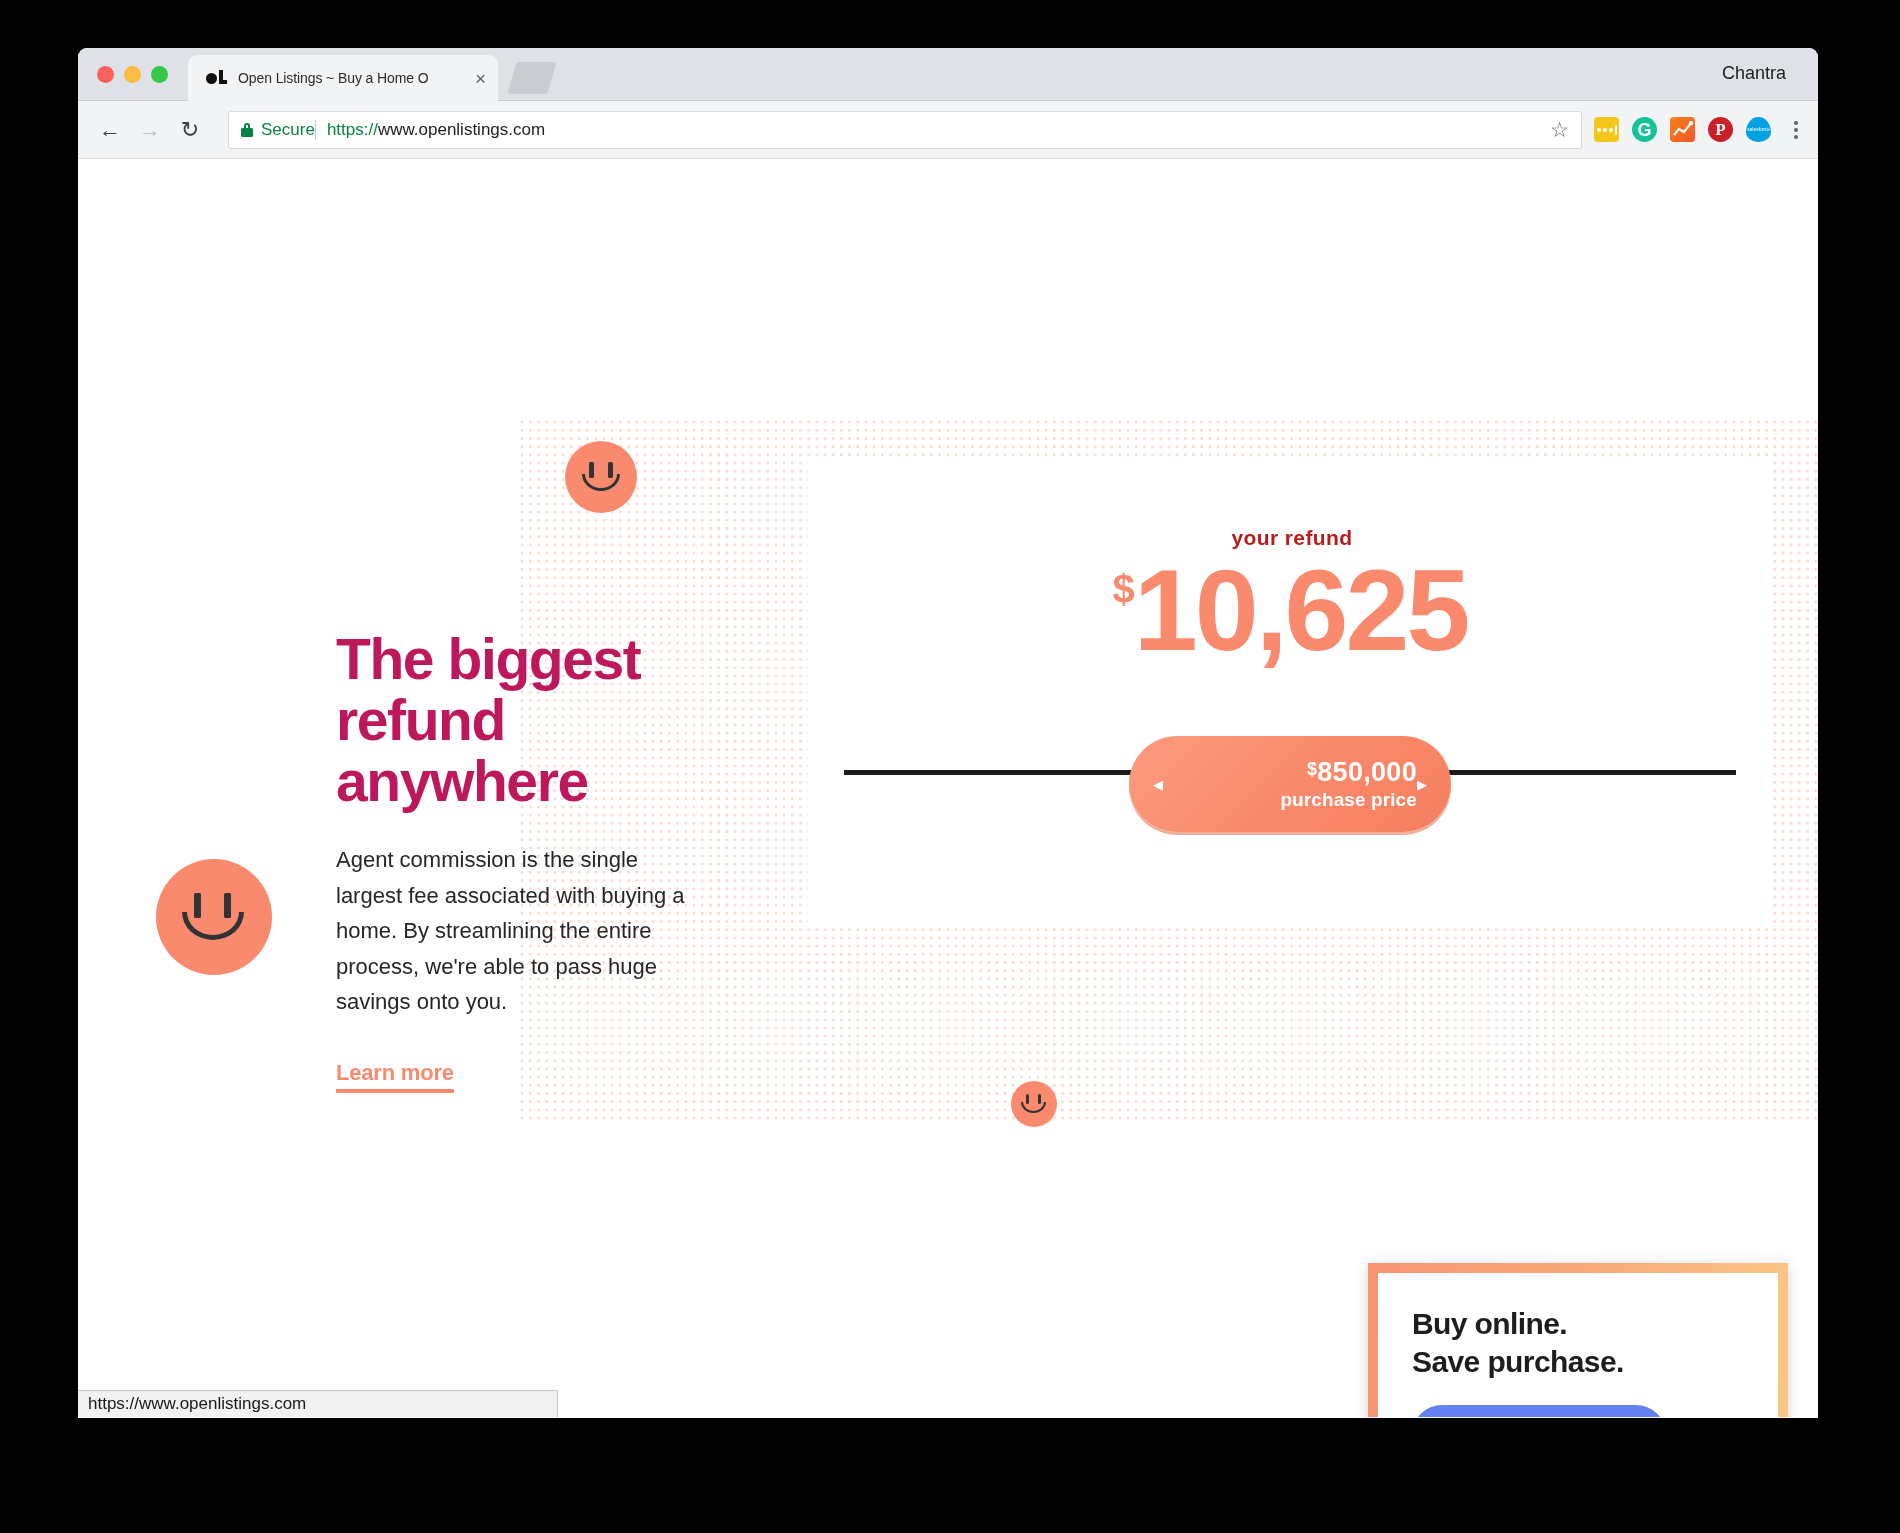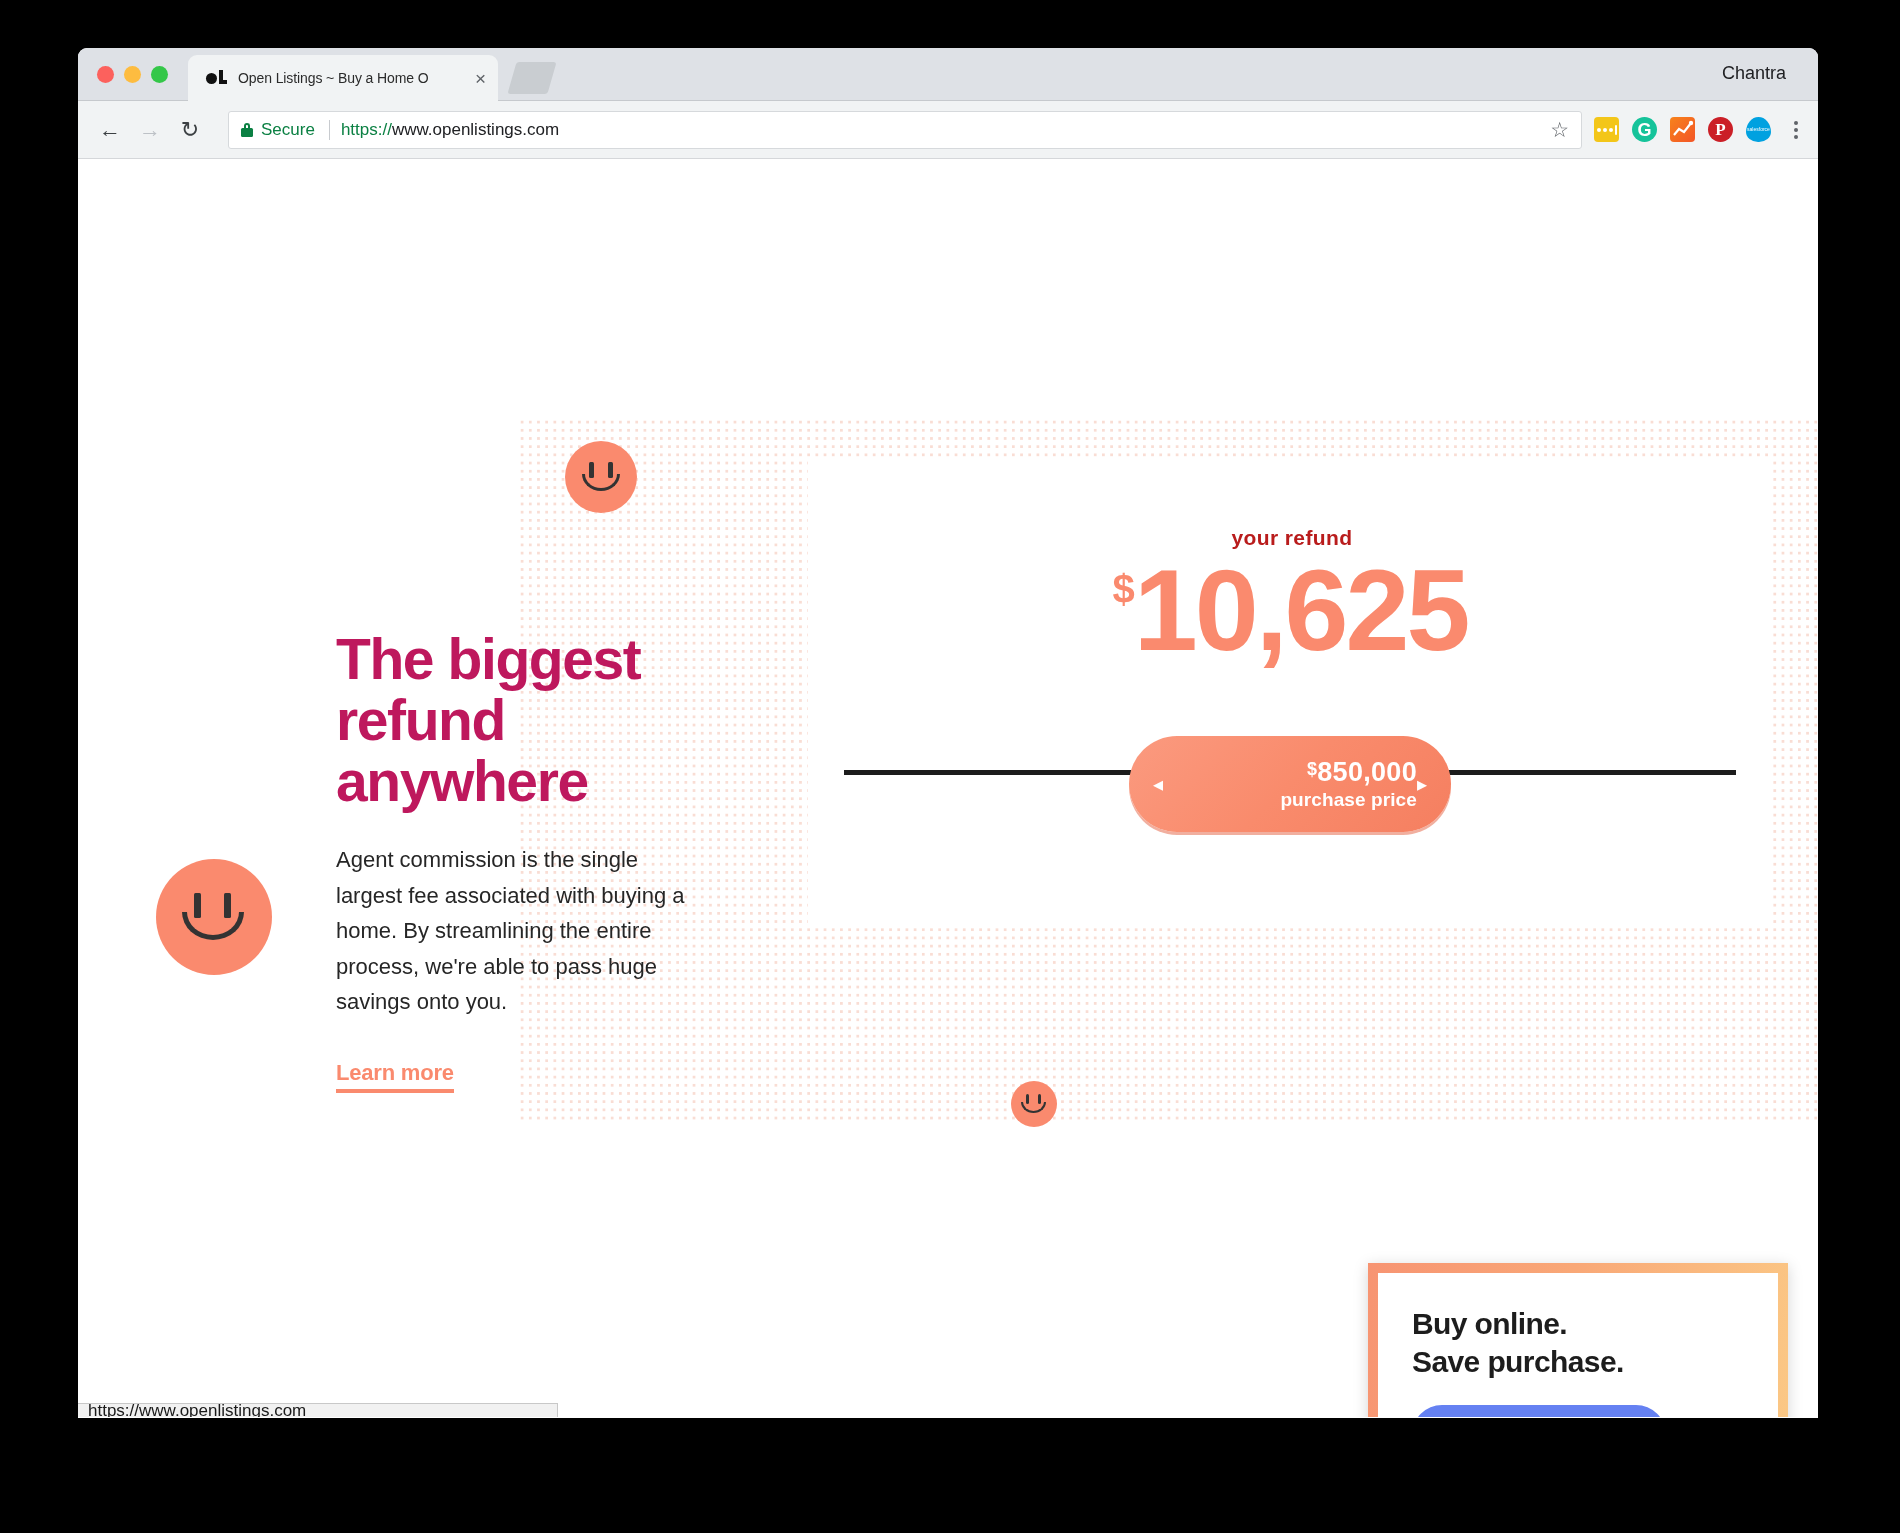--- a/index.html
+++ b/index.html
@@ -178,21 +178,21 @@
   .lock-icon .lk-shackle {
     position: absolute; top: 0; left: 3px;
     width: 6px; height: 7px;
     border: 2px solid #0b8043;
     border-bottom: none;
     border-radius: 4px 4px 0 0;
   }
   .secure-label {
     font-size: 17px;
     color: #0b8043;
-    margin-right: 14px;
+    margin-right: 0;
   }
   .omni-divider {
     width: 1px; height: 20px;
     background: #c8cbcf;
     margin-right: 11px;
   }
   .url-scheme { font-size: 17px; color: #0b8043; }
   .url-rest   { font-size: 17px; color: #202124; }
 
   .star-icon {
@@ -431,21 +431,21 @@
     padding: 17px 43px;
     border-radius: 33px;
     letter-spacing: -0.1px;
   }
 
   
   #status-bar {
     position: absolute;
     left: 0;
     bottom: 0;
-    height: 14px;
+    height: 27px;
     background: #f1f1f1;
     border-top: 1px solid #c8c8c8;
     border-right: 1px solid #c8c8c8;
     display: flex;
     align-items: center;
     padding: 0 10px;
     min-width: 480px;
   }
   #status-text { font-size: 17px; color: #1a1a1a; white-space: nowrap; }
 </style>

